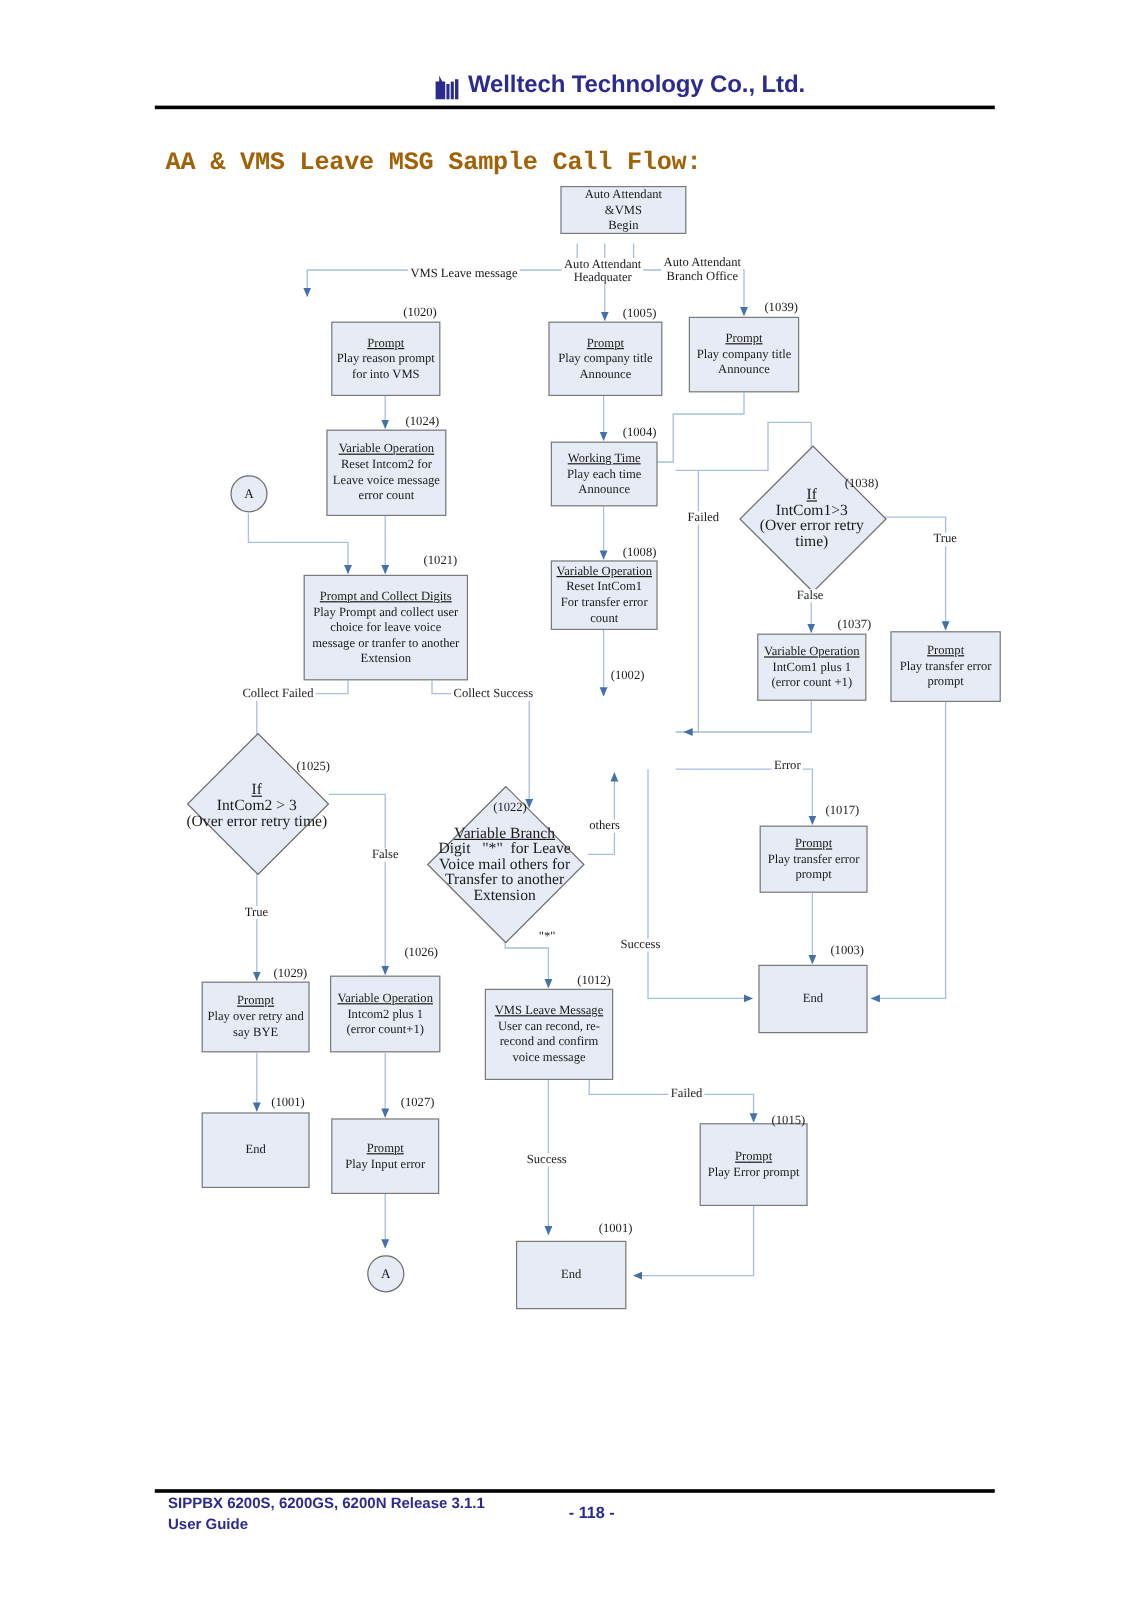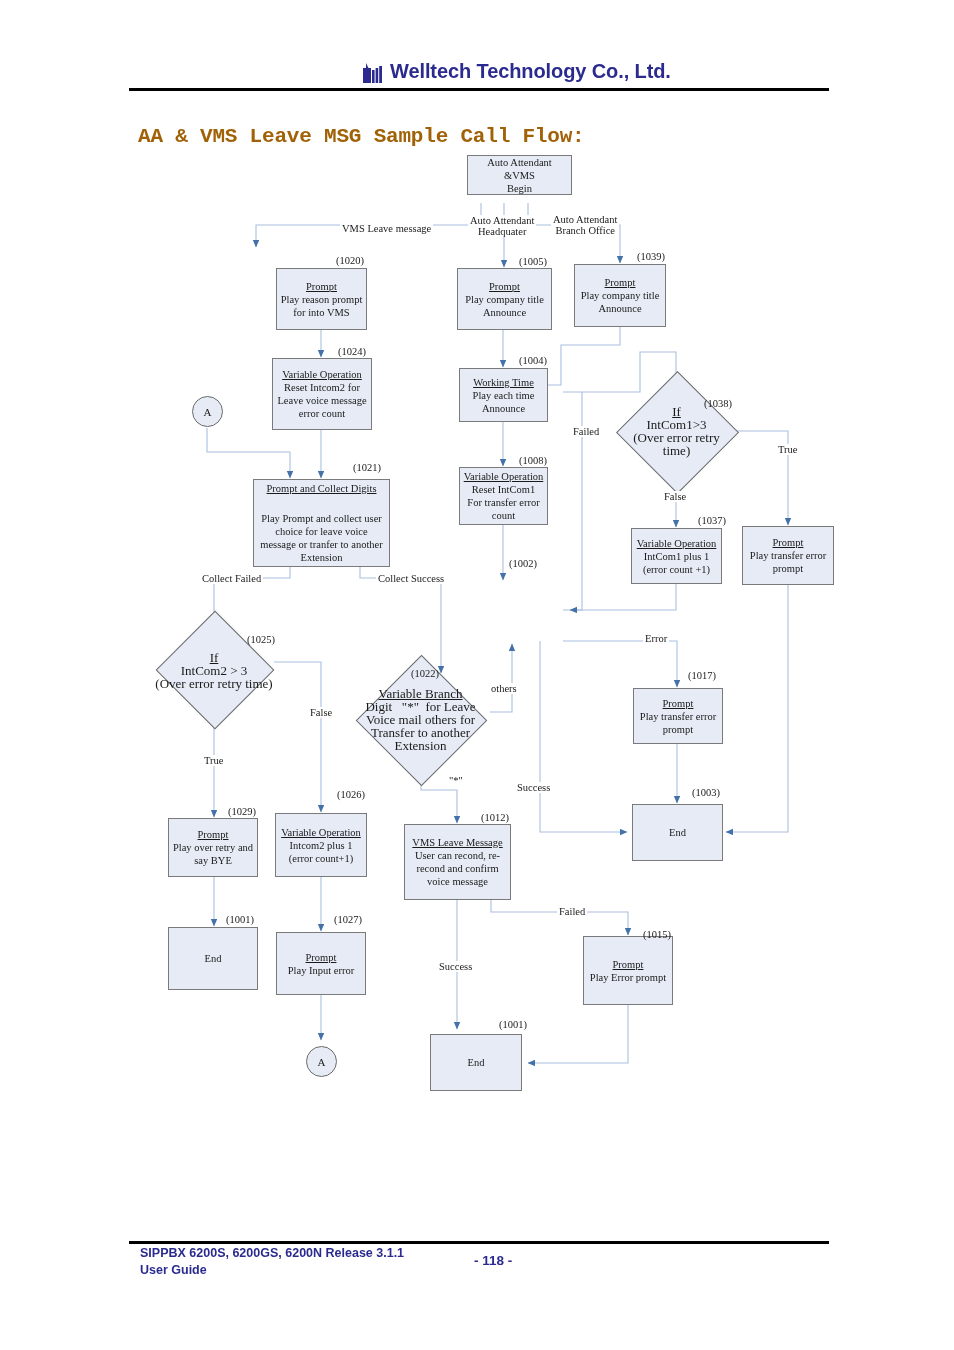--- a/index.html
+++ b/index.html
@@ -203,21 +203,21 @@
     <span class="bdy">Play each time<br>Announce</span>
   </div>
   <div class="tag" style="left:519px;top:355px;">(1004)</div>
 
   <div class="node" style="left:459px;top:467px;width:89px;height:58px;">
     <span class="ttl">Variable Operation</span>
     <span class="bdy">Reset IntCom1<br>For transfer error<br>count</span>
   </div>
   <div class="tag" style="left:519px;top:455px;">(1008)</div>
 
-  <div class="node" style="left:253px;top:479px;width:137px;height:88px;justify-content:space-between;">
+  <div class="node" style="left:253px;top:479px;width:137px;height:88px;">
     <span class="ttl">Prompt and Collect Digits</span>
     <span class="bdy">Play Prompt and collect user<br>choice for leave voice<br>message or tranfer to another<br>Extension</span>
   </div>
   <div class="tag" style="left:353px;top:462px;">(1021)</div>
 
   <div class="node" style="left:631px;top:528px;width:91px;height:56px;">
     <span class="ttl">Variable Operation</span>
     <span class="bdy">IntCom1 plus 1<br>(error count +1)</span>
   </div>
   <div class="tag" style="left:698px;top:515px;">(1037)</div>

